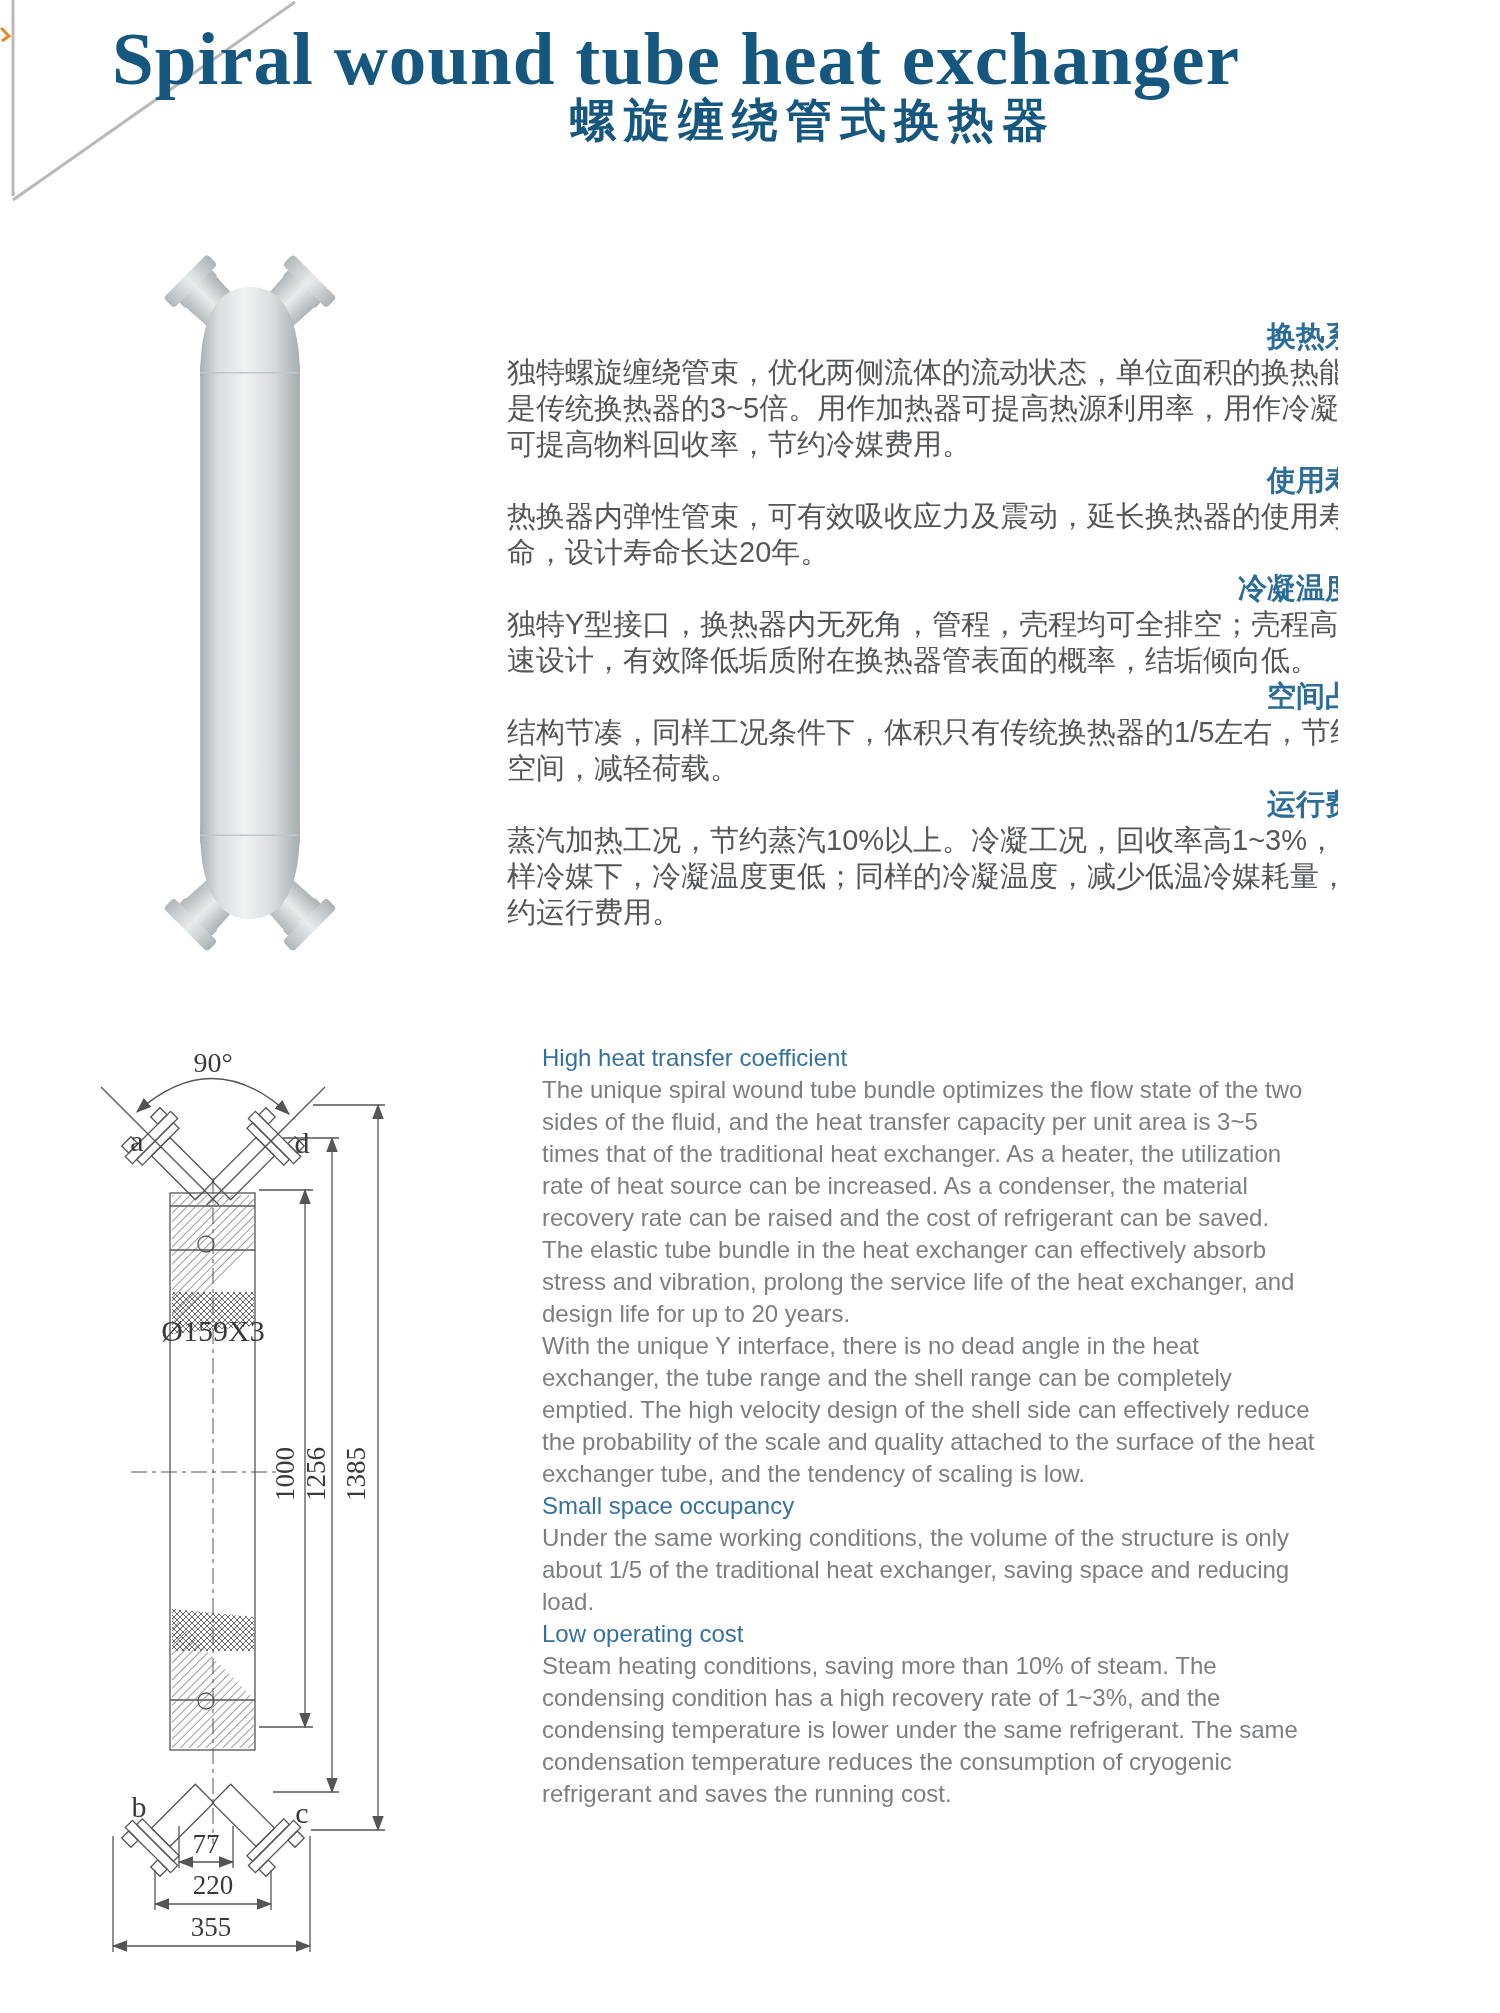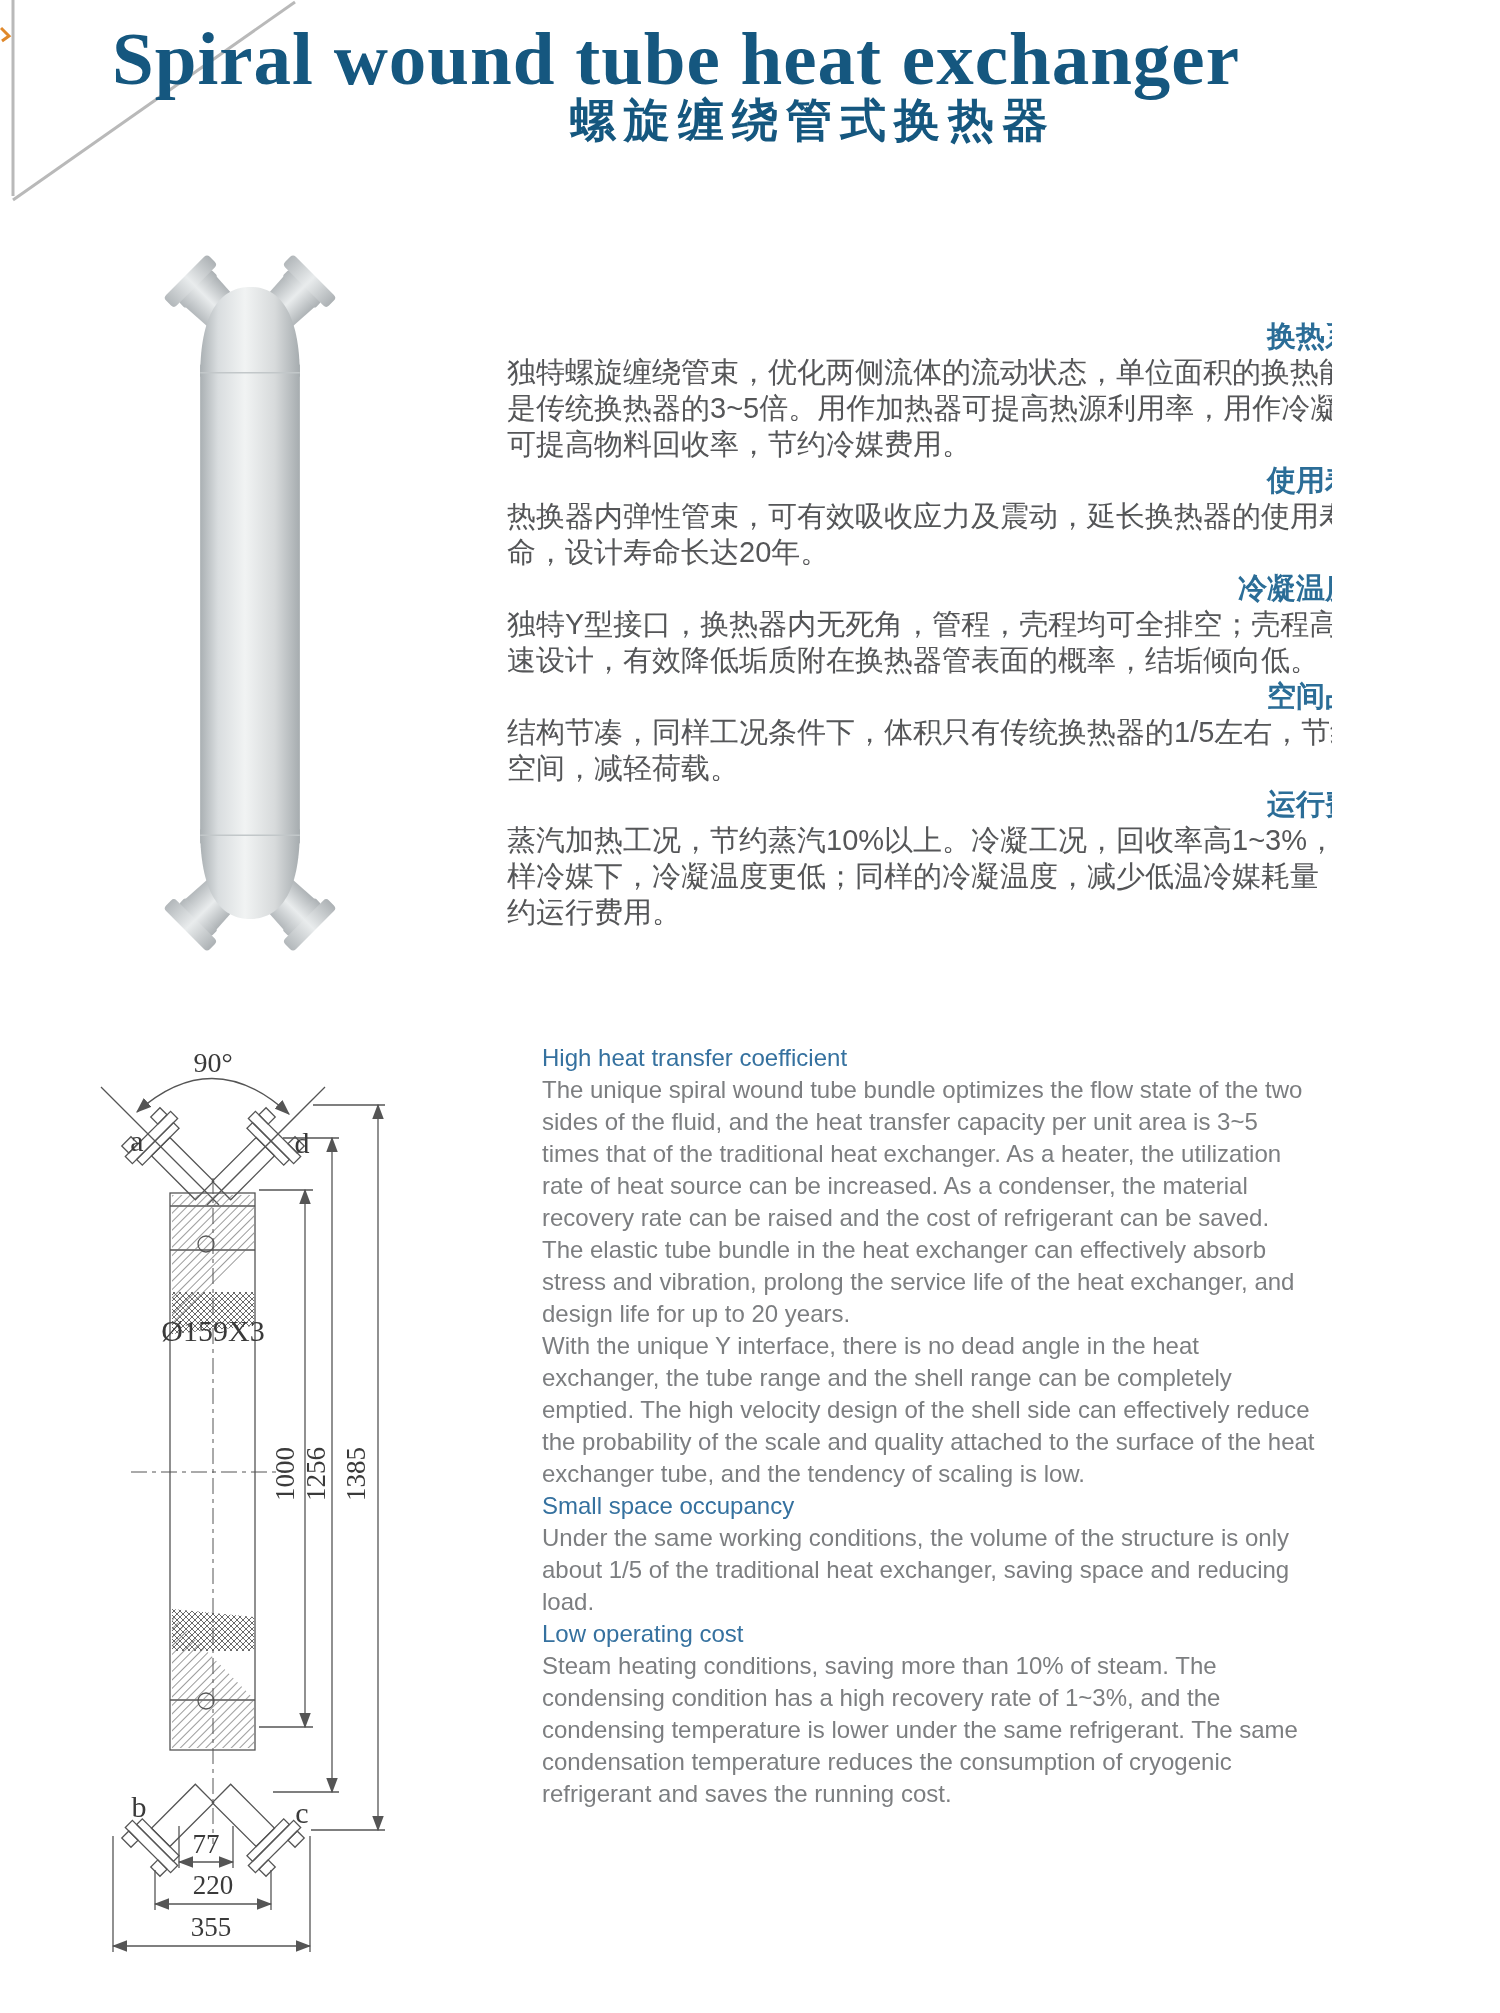--- a/index.html
+++ b/index.html
@@ -1,17 +1,17 @@
 <!DOCTYPE html>
 <html><head>
 <meta charset="utf-8">
 <style>
   html,body{margin:0;padding:0;background:#ffffff;}
   #page{position:relative;width:1332px;height:2013px;background:#ffffff;overflow:hidden;
-        font-family:"Liberation Sans","DejaVu Sans",sans-serif;}
+        font-family:"Liberation Sans","DejaVu Sans",sans-serif;padding-left:6px;}
   .abs{position:absolute;}
   #title{left:112px;top:16px;font-family:"Liberation Serif","DejaVu Serif",serif;
          font-size:75px;font-weight:bold;color:#15577f;letter-spacing:1px;white-space:nowrap;}
   #subtitle{left:570px;top:90px;font-size:46px;font-weight:bold;color:#15577f;
             letter-spacing:8px;white-space:nowrap;}
   #zh-block{left:507px;top:318px;width:905px;font-size:29px;line-height:36px;color:#555658;}
   #en-block{left:542px;top:1042px;width:880px;font-size:24px;line-height:32px;color:#7c7e80;}
   .zh-head{color:#2b6d97;font-weight:bold;text-align:right;}
   .en-head{color:#35719f;}
   .body-txt{white-space:pre-line;}

